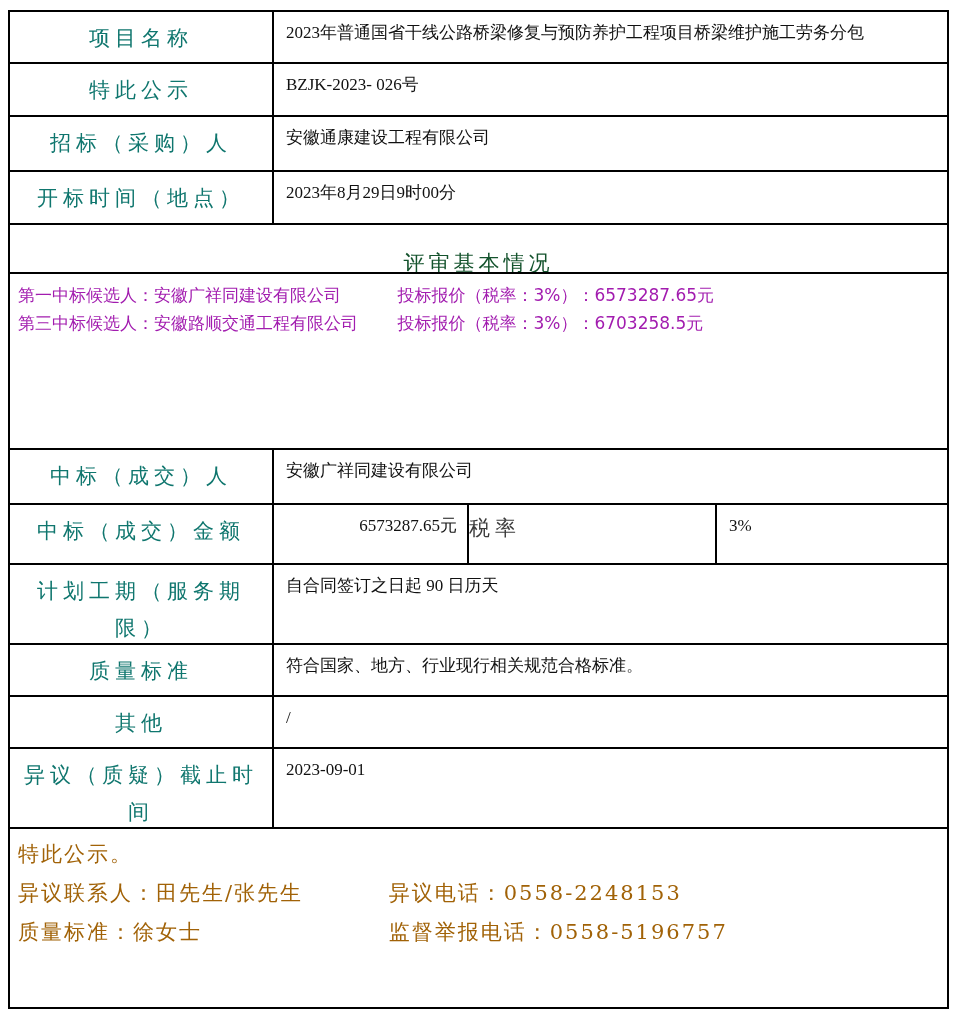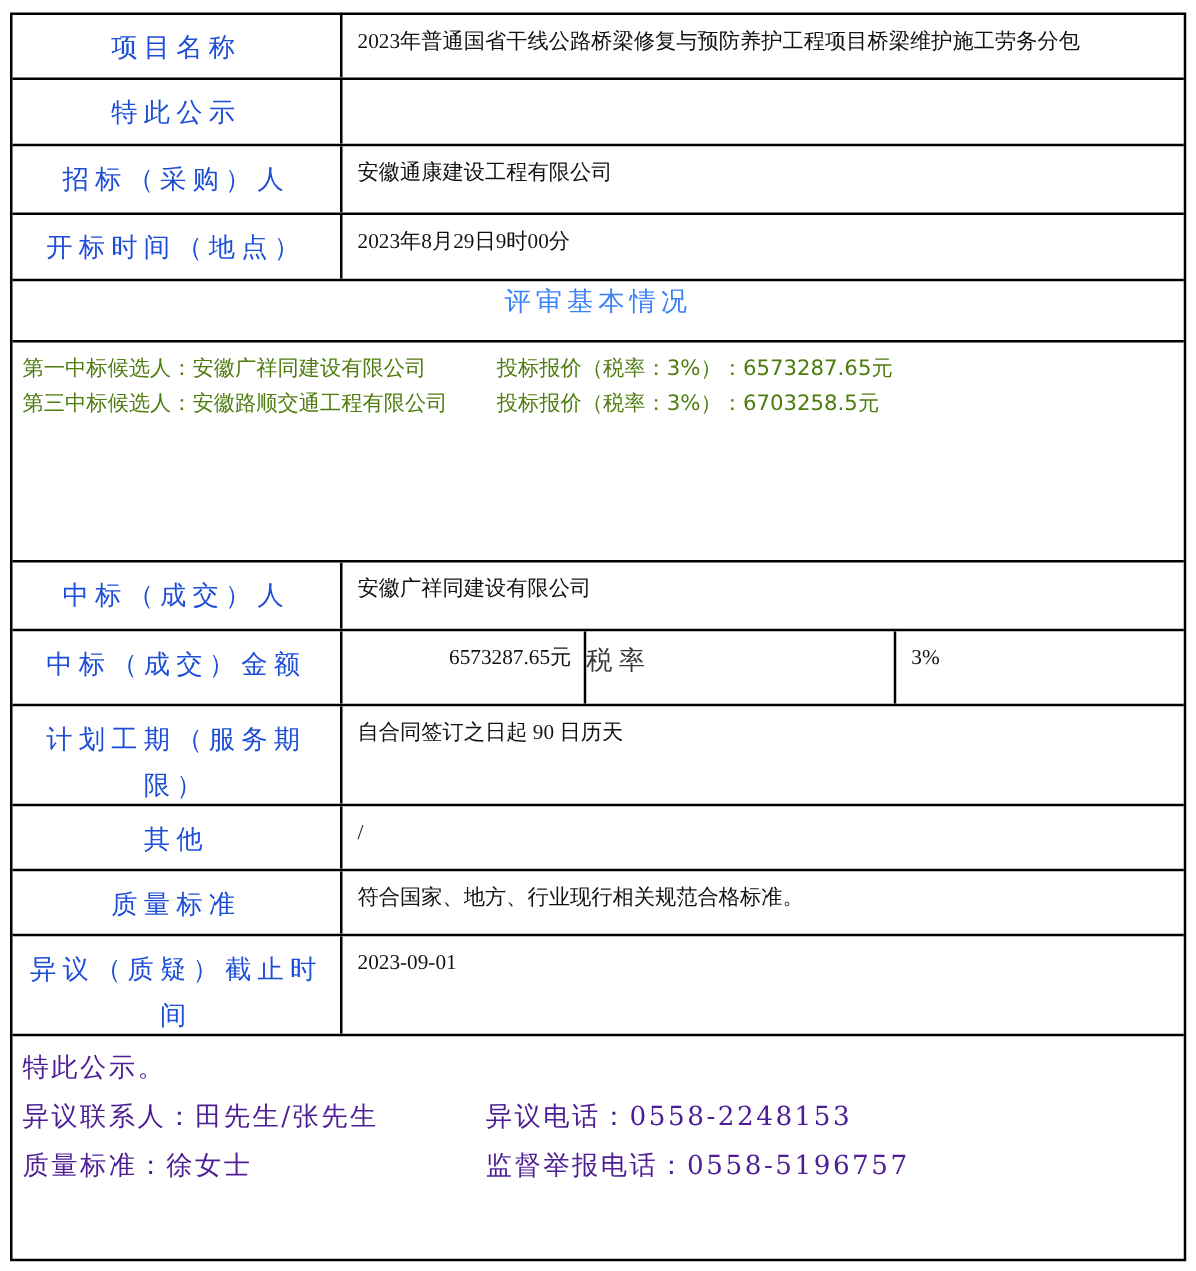--- a/index.html
+++ b/index.html
@@ -26,21 +26,21 @@
   .row { display: flex; border-bottom: 2px solid #000000; overflow: hidden; }
   .row:last-child { border-bottom: none; }
 
   .cell-label {
     width: 264px;
     flex: 0 0 264px;
     border-right: 2px solid #000000;
     font-family: "DejaVu Serif", "Liberation Serif", serif;
     font-size: 21px;
     letter-spacing: 5px;
-    color: #1d4ed8;
+    color: #0f766e;
     text-align: center;
     padding: 8px 6px 0 6px;
     line-height: 37px;
   }
   .cell-value {
     flex: 1 1 auto;
     font-size: 17px;
     color: #111111;
     padding: 9px 10px 0 12px;
     line-height: 24px;
@@ -61,56 +61,57 @@
     color: #3a3a3a;
     text-align: left;
     padding-top: 9px;
   }
   .section-title {
     flex: 1 1 auto;
     text-align: center;
     font-family: "DejaVu Serif", "Liberation Serif", serif;
     font-size: 21px;
     letter-spacing: 4px;
-    color: #3b82f6;
-    padding-top: 2px;
+    color: #14532d;
+    padding-top: 24px;
   }
   .candidates {
     flex: 1 1 auto;
     padding: 7px 8px 0 8px;
     font-size: 17px;
     line-height: 28px;
-    color: #4d7c0f;
+    color: #a21caf;
   }
   .cand-line { white-space: nowrap; }
   .cand-name { display: inline-block; width: 374px; }
   .footer-block {
     flex: 1 1 auto;
     font-family: "DejaVu Serif", "Liberation Serif", serif;
     font-size: 21px;
     letter-spacing: 2px;
-    color: #4c1d95;
+    color: #a16207;
     padding: 6px 8px 0 8px;
     line-height: 39px;
   }
   .contact-left { display: inline-block; width: 362px; }
 </style>
 </head>
 <body>
 
 <div class="page">
   <div class="table">
 
     <div class="row">
       <div class="cell-label">项目名称</div>
       <div class="cell-value">2023年普通国省干线公路桥梁修复与预防养护工程项目桥梁维护施工劳务分包</div>
     </div>
 
     <div class="row">
       <div class="cell-label">特此公示</div>
+      <div class="cell-value">BZJK-2023- 026号</div>
     </div>
 
     <div class="row">
       <div class="cell-label">招标（采购）人</div>
       <div class="cell-value">安徽通康建设工程有限公司</div>
     </div>
 
     <div class="row">
       <div class="cell-label">开标时间（地点）</div>
       <div class="cell-value">2023年8月29日9时00分</div>
@@ -144,27 +145,27 @@
       <div class="cell-tax-label">税率</div>
       <div class="cell-value">3%</div>
     </div>
 
     <div class="row">
       <div class="cell-label">计划工期（服务期限）</div>
       <div class="cell-value">自合同签订之日起 90 日历天</div>
     </div>
 
     <div class="row">
-      <div class="cell-label">其他</div>
-      <div class="cell-value">/</div>
+      <div class="cell-label">质量标准</div>
+      <div class="cell-value">符合国家、地方、行业现行相关规范合格标准。</div>
     </div>
 
     <div class="row">
-      <div class="cell-label">质量标准</div>
-      <div class="cell-value">符合国家、地方、行业现行相关规范合格标准。</div>
+      <div class="cell-label">其他</div>
+      <div class="cell-value">/</div>
     </div>
 
     <div class="row">
       <div class="cell-label">异议（质疑）截止时间</div>
       <div class="cell-value">2023-09-01</div>
     </div>
 
     <div class="row">
       <div class="footer-block">
         <div>特此公示。</div>

